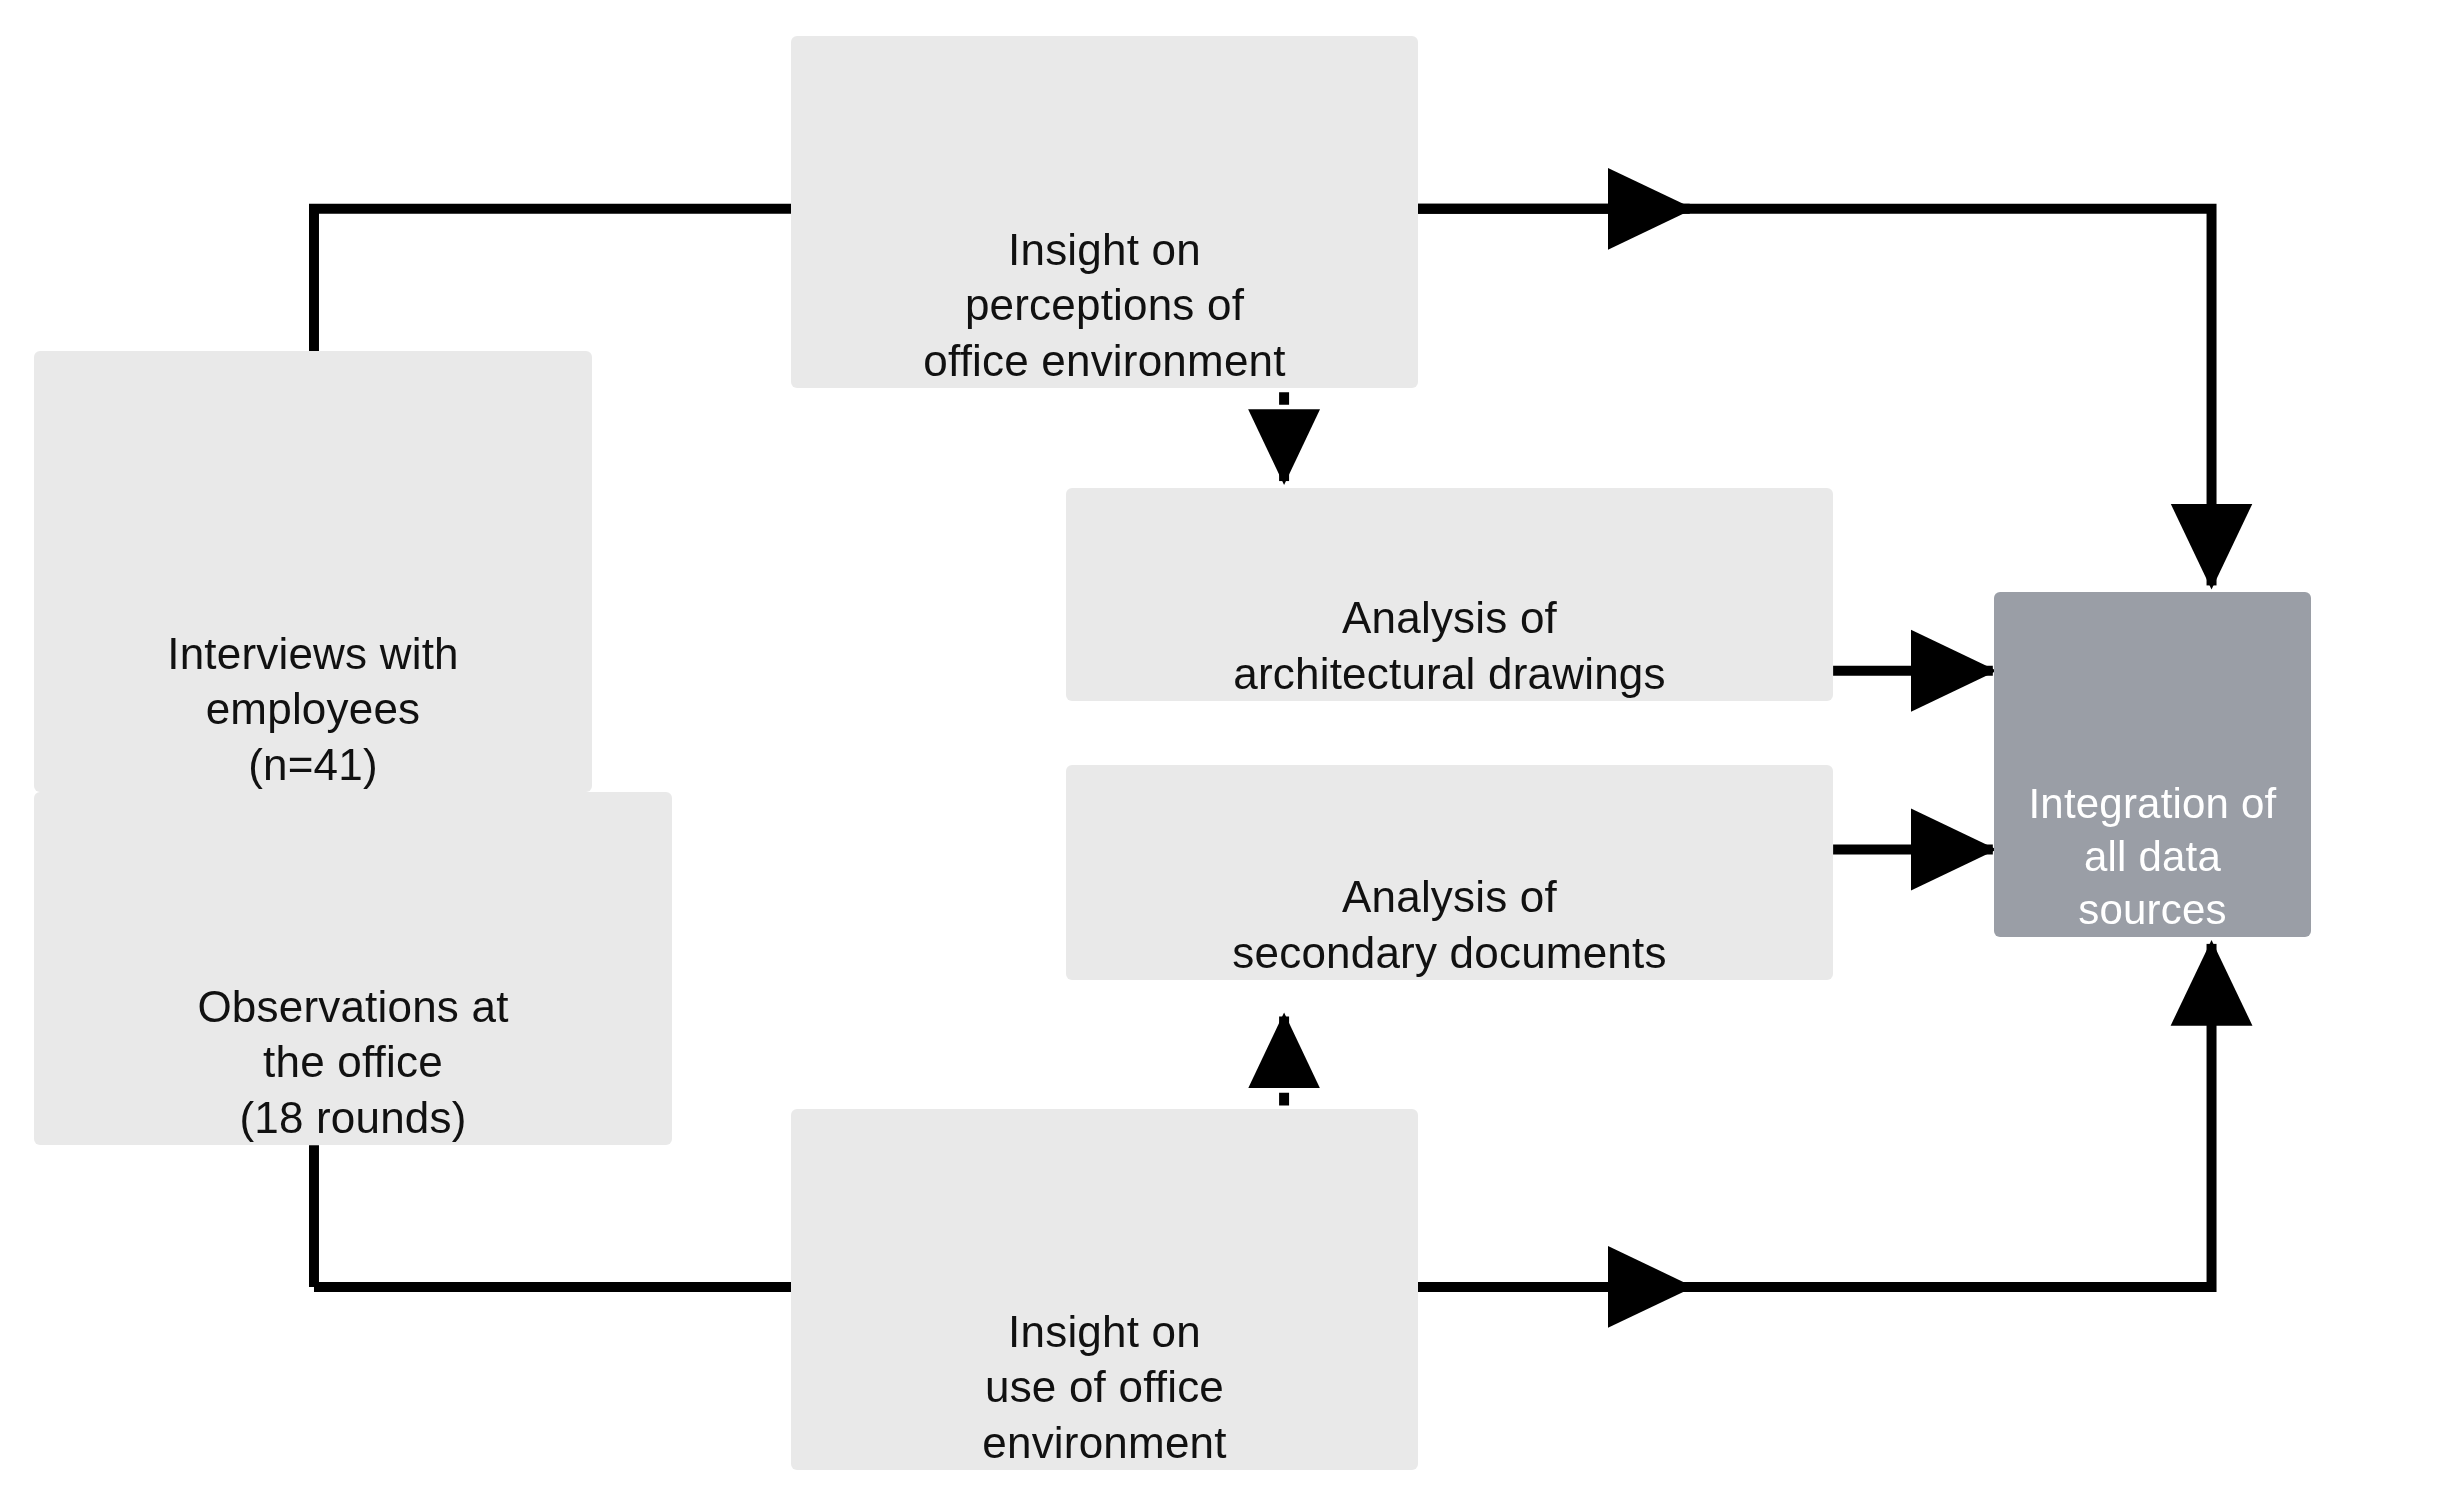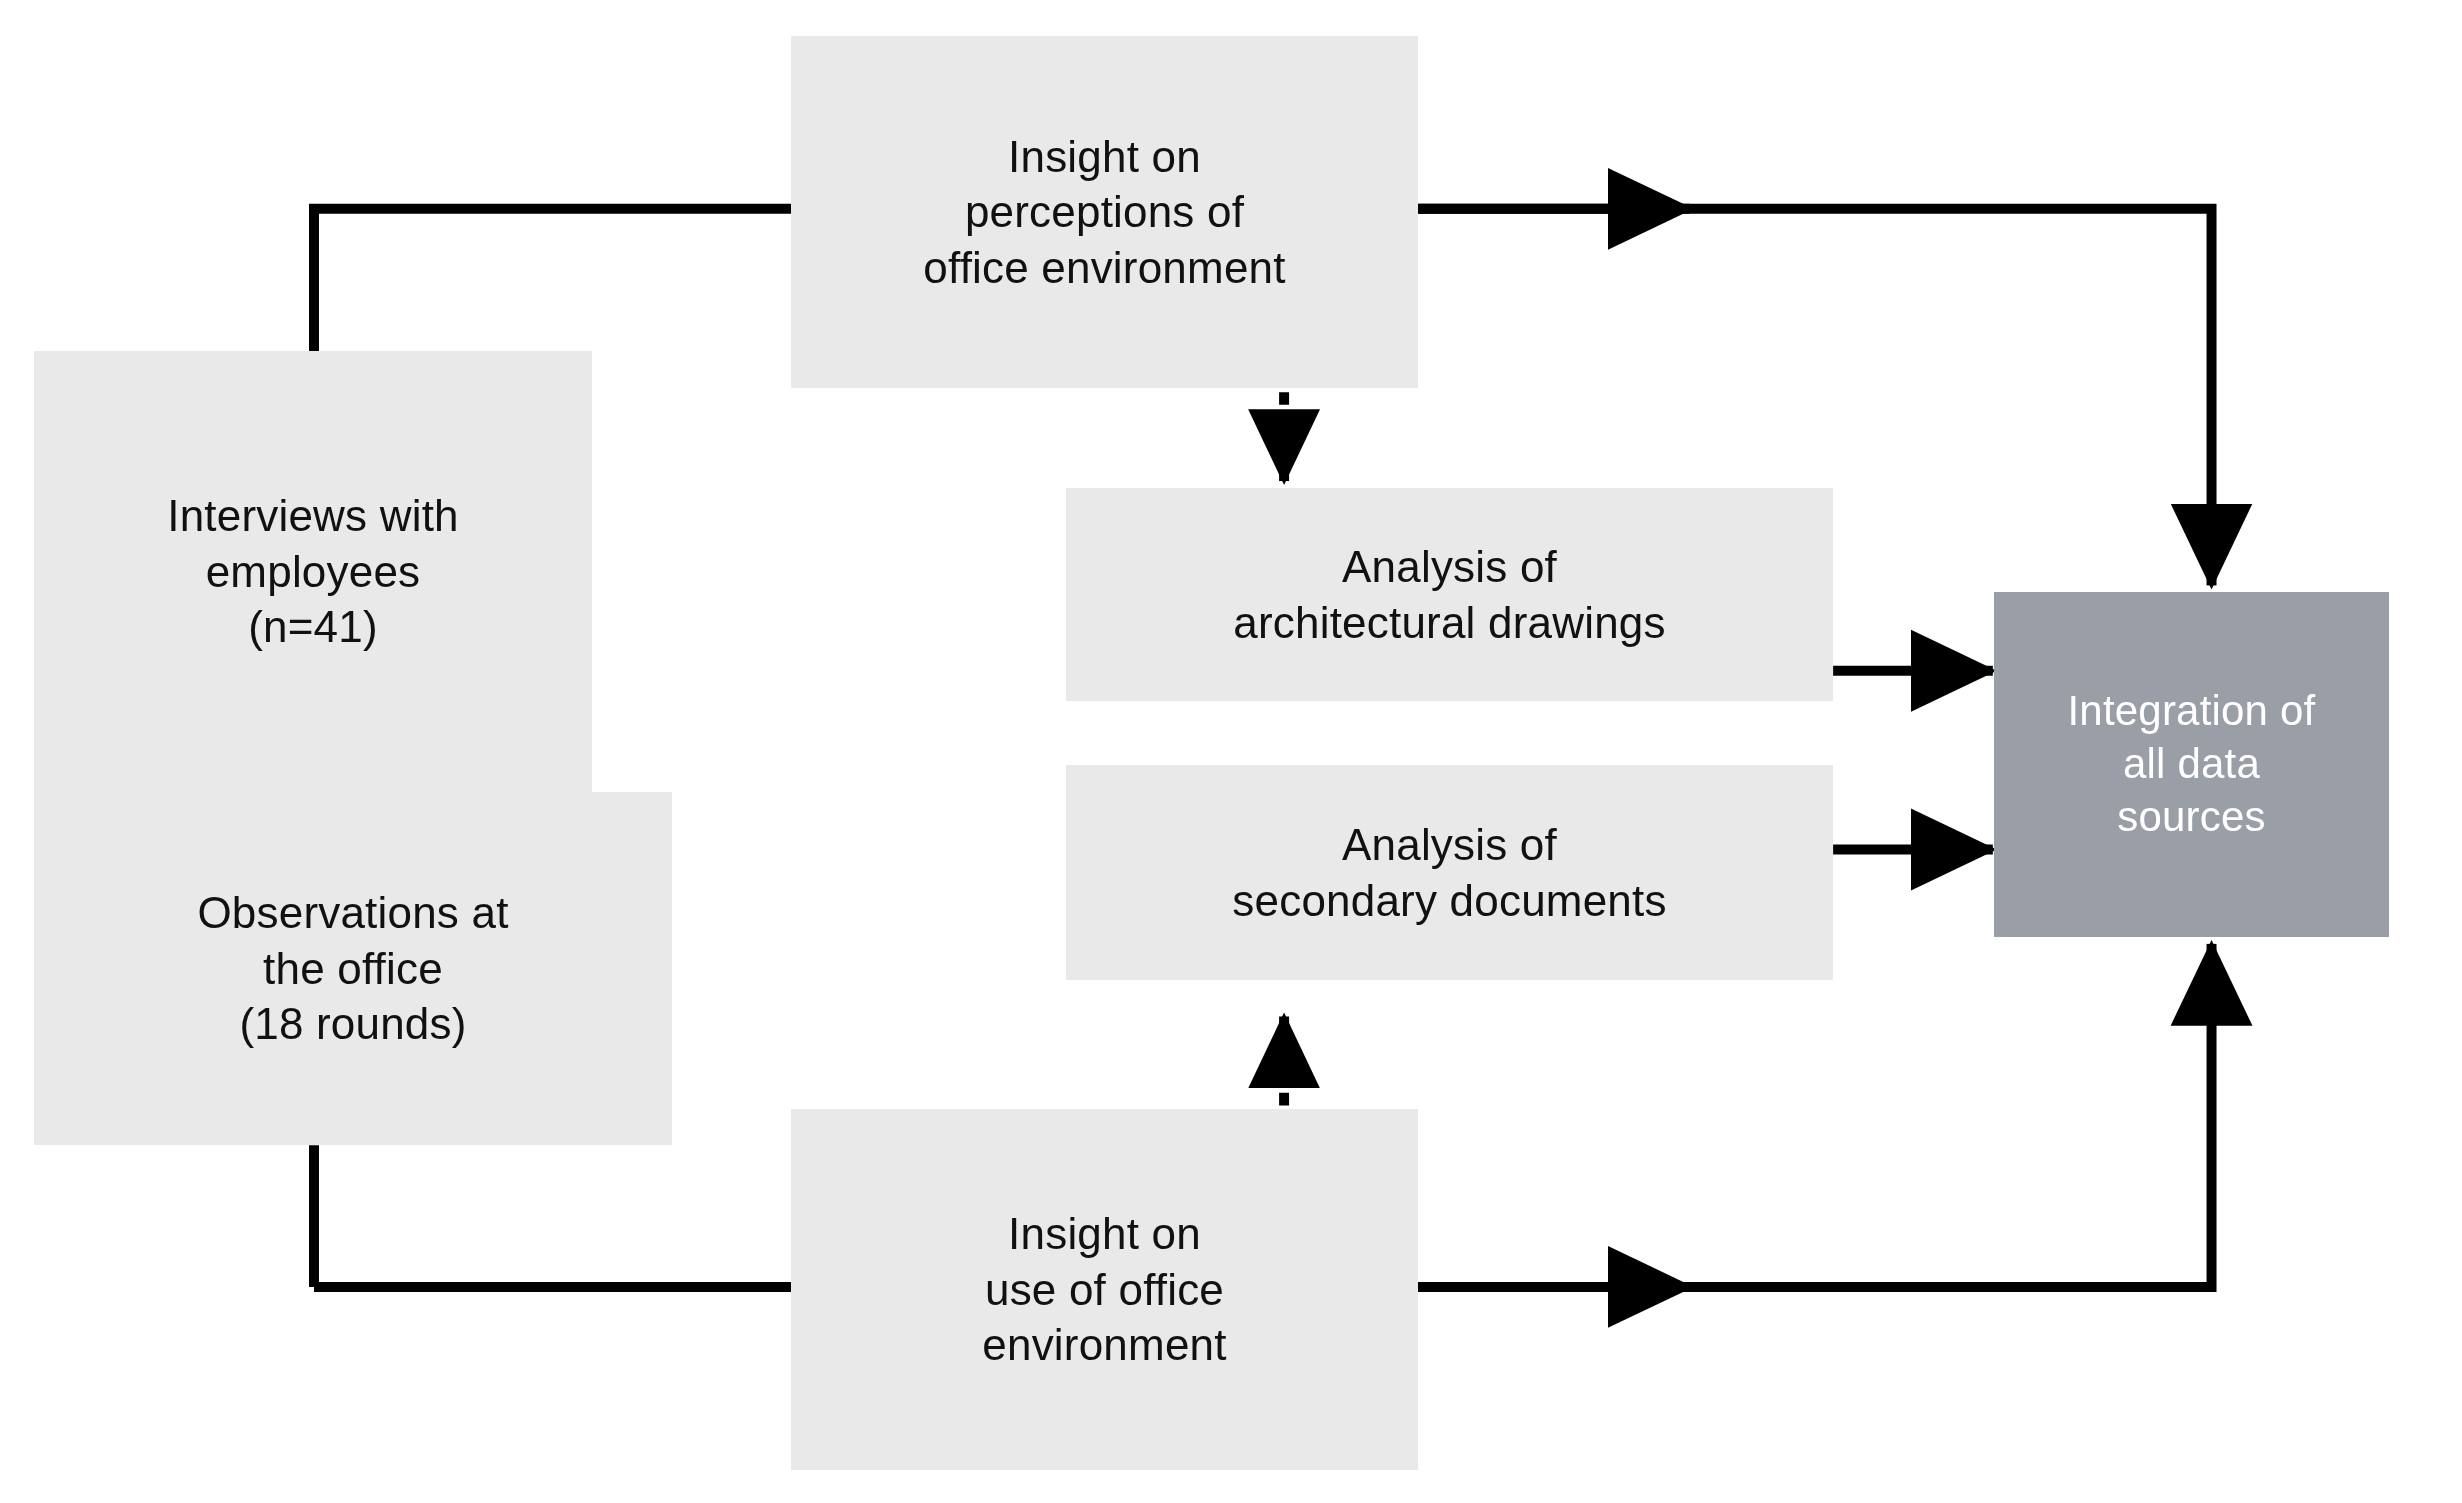--- a/index.html
+++ b/index.html
@@ -1,31 +1,31 @@
 <!DOCTYPE html>
 <html style="font-size:14.5px"><head>
 <meta charset="utf-8">
 <style>
   html,body{margin:0;padding:0;background:#ffffff;}
   body{width:2462px;height:1503px;position:relative;overflow:hidden;
        font-family:"Liberation Sans","DejaVu Sans",sans-serif;}
   #canvas{position:absolute;left:0;top:0;width:2462px;height:1503px;}
   svg#wires{position:absolute;left:0;top:0;width:2462px;height:1503px;}
-  .node{position:absolute;display:flex;align-items:center;justify-content:center;
-        text-align:center;box-sizing:border-box;}
+  .node{position:absolute;display:flex;align-items:flex-end;justify-content:center;
+        text-align:center;box-sizing:border-box;border-radius:6px;}
   .node .label{display:block;line-height:1.26;letter-spacing:0.2px;white-space:pre-line;}
   .light{background:#e9e9e9;color:#111111;}
   .accent{background:#9a9ea6;color:#ffffff;}
   #n-interviews{left:34px;top:351px;width:558px;height:441px;}
   #n-observations{left:34px;top:792px;width:638px;height:353px;}
   #n-insight-perceptions{left:791px;top:36px;width:627px;height:352px;}
   #n-analysis-drawings{left:1066px;top:488px;width:767px;height:213px;}
   #n-analysis-documents{left:1066px;top:765px;width:767px;height:215px;}
   #n-insight-use{left:791px;top:1109px;width:627px;height:361px;}
-  #n-integration{left:1994px;top:592px;width:395px;height:345px;}
+  #n-integration{left:1994px;top:592px;width:317px;height:345px;}
   .f46{font-size:42px;}
   .f48{font-size:44px;}
 </style>
 </head>
 <body>
 
 <div id="canvas">
 
   <svg id="wires" viewBox="0 0 2713 1656" xmlns="http://www.w3.org/2000/svg">
     <defs>

